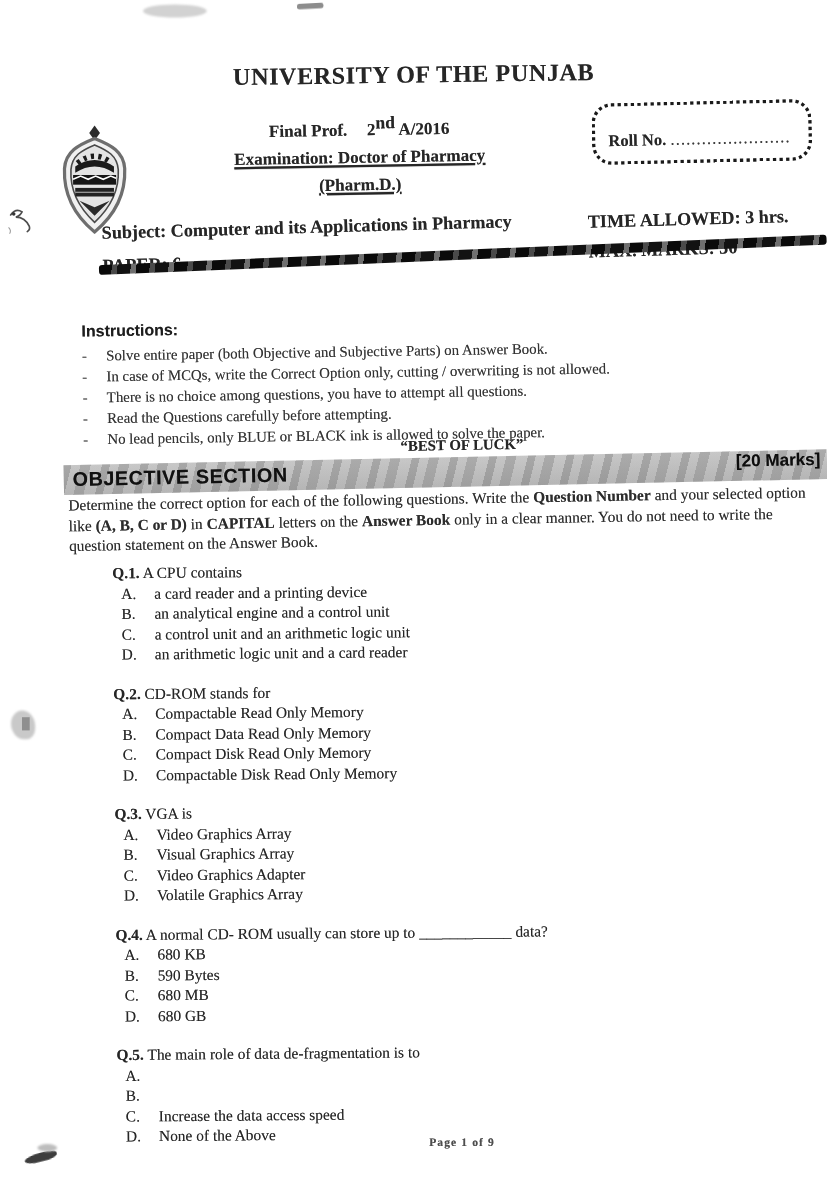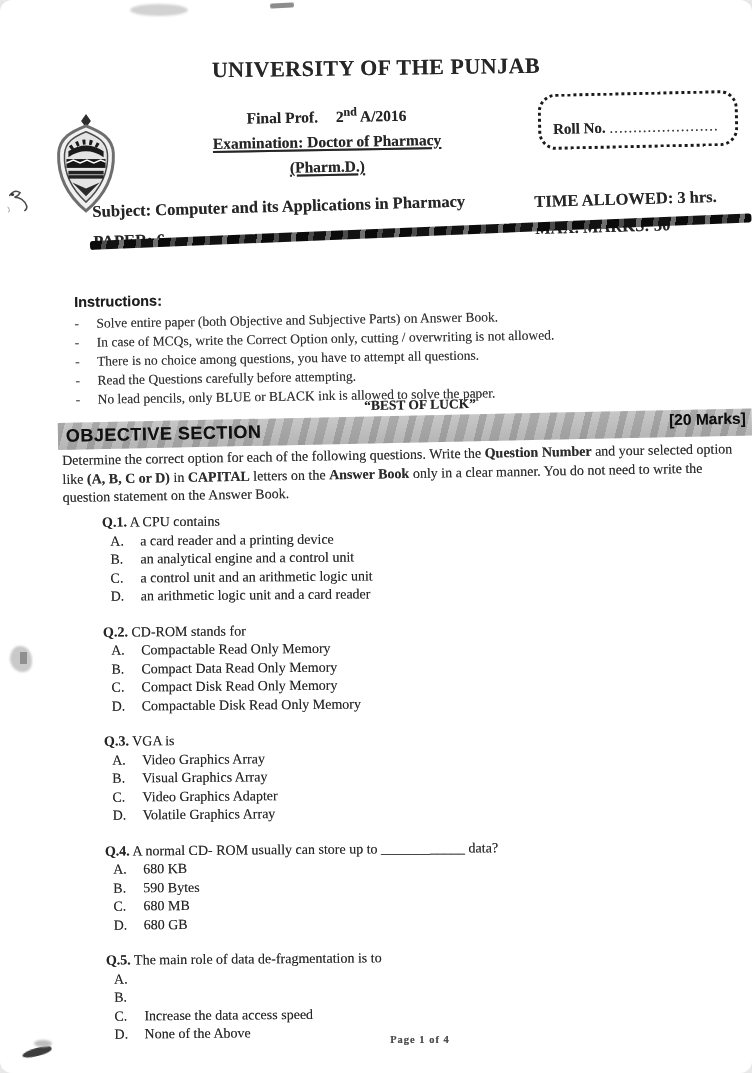--- a/index.html
+++ b/index.html
@@ -1,31 +1,30 @@
 <!DOCTYPE html>
 <html><head>
 <meta charset="utf-8">
 <style>
   html,body{margin:0;padding:0;background:#e8e8e8;}
   .page{
     position:relative;width:752px;height:1073px;margin:0 auto;
     background:#ffffff;overflow:hidden;
     font-family:"Liberation Serif",serif;color:#262626;
     text-shadow:0 0 .5px rgba(40,40,40,.55);
-    border-radius:12px;
   }
   .abs{position:absolute;}
   .u{text-decoration:underline;text-decoration-thickness:1.5px;text-underline-offset:2px;}
 
   
   .title{left:0;right:0;top:55px;text-align:center;font-size:22px;font-weight:bold;
          letter-spacing:.5px;transform:rotate(-.8deg);}
   .head-center{left:112px;top:100px;width:430px;text-align:center;transform:rotate(-1deg);
                font-weight:bold;font-size:15.5px;line-height:25px;}
-  .sup{font-size:12px;vertical-align:super;}
+  .sup{font-size:16px;vertical-align:super;}
   .rollbox{left:538px;top:92px;width:200px;height:56px;border:3px dotted #1a1a1a;
            border-radius:18px;transform:rotate(-1.3deg);display:flex;align-items:flex-end;
            padding:0 0 9px 12px;box-sizing:border-box;font-weight:bold;font-size:15px;}
   .rolldots{font-weight:normal;letter-spacing:1px;color:#3a3a3a;}
 
   
   .subjblock{left:92px;top:197px;transform:rotate(-1.6deg);transform-origin:left top;
              font-weight:bold;font-size:16.5px;line-height:30px;white-space:nowrap;}
   .timeblock{left:534px;top:188px;transform:rotate(-1.6deg);transform-origin:left top;
              font-weight:bold;font-size:16.5px;line-height:27px;white-space:nowrap;}
@@ -265,15 +264,15 @@
           <span>Increase the data access speed</span>
         </div>
       <div class="opt">
           <span class="letter">D.</span>
           <span>None of the Above</span>
         </div>
     </div>
 
   </div>
 
-  <div class="abs footer">Page 1 of 4</div>
+  <div class="abs footer">Page 1 of 9</div>
 
 </div>
 
 </body></html>

